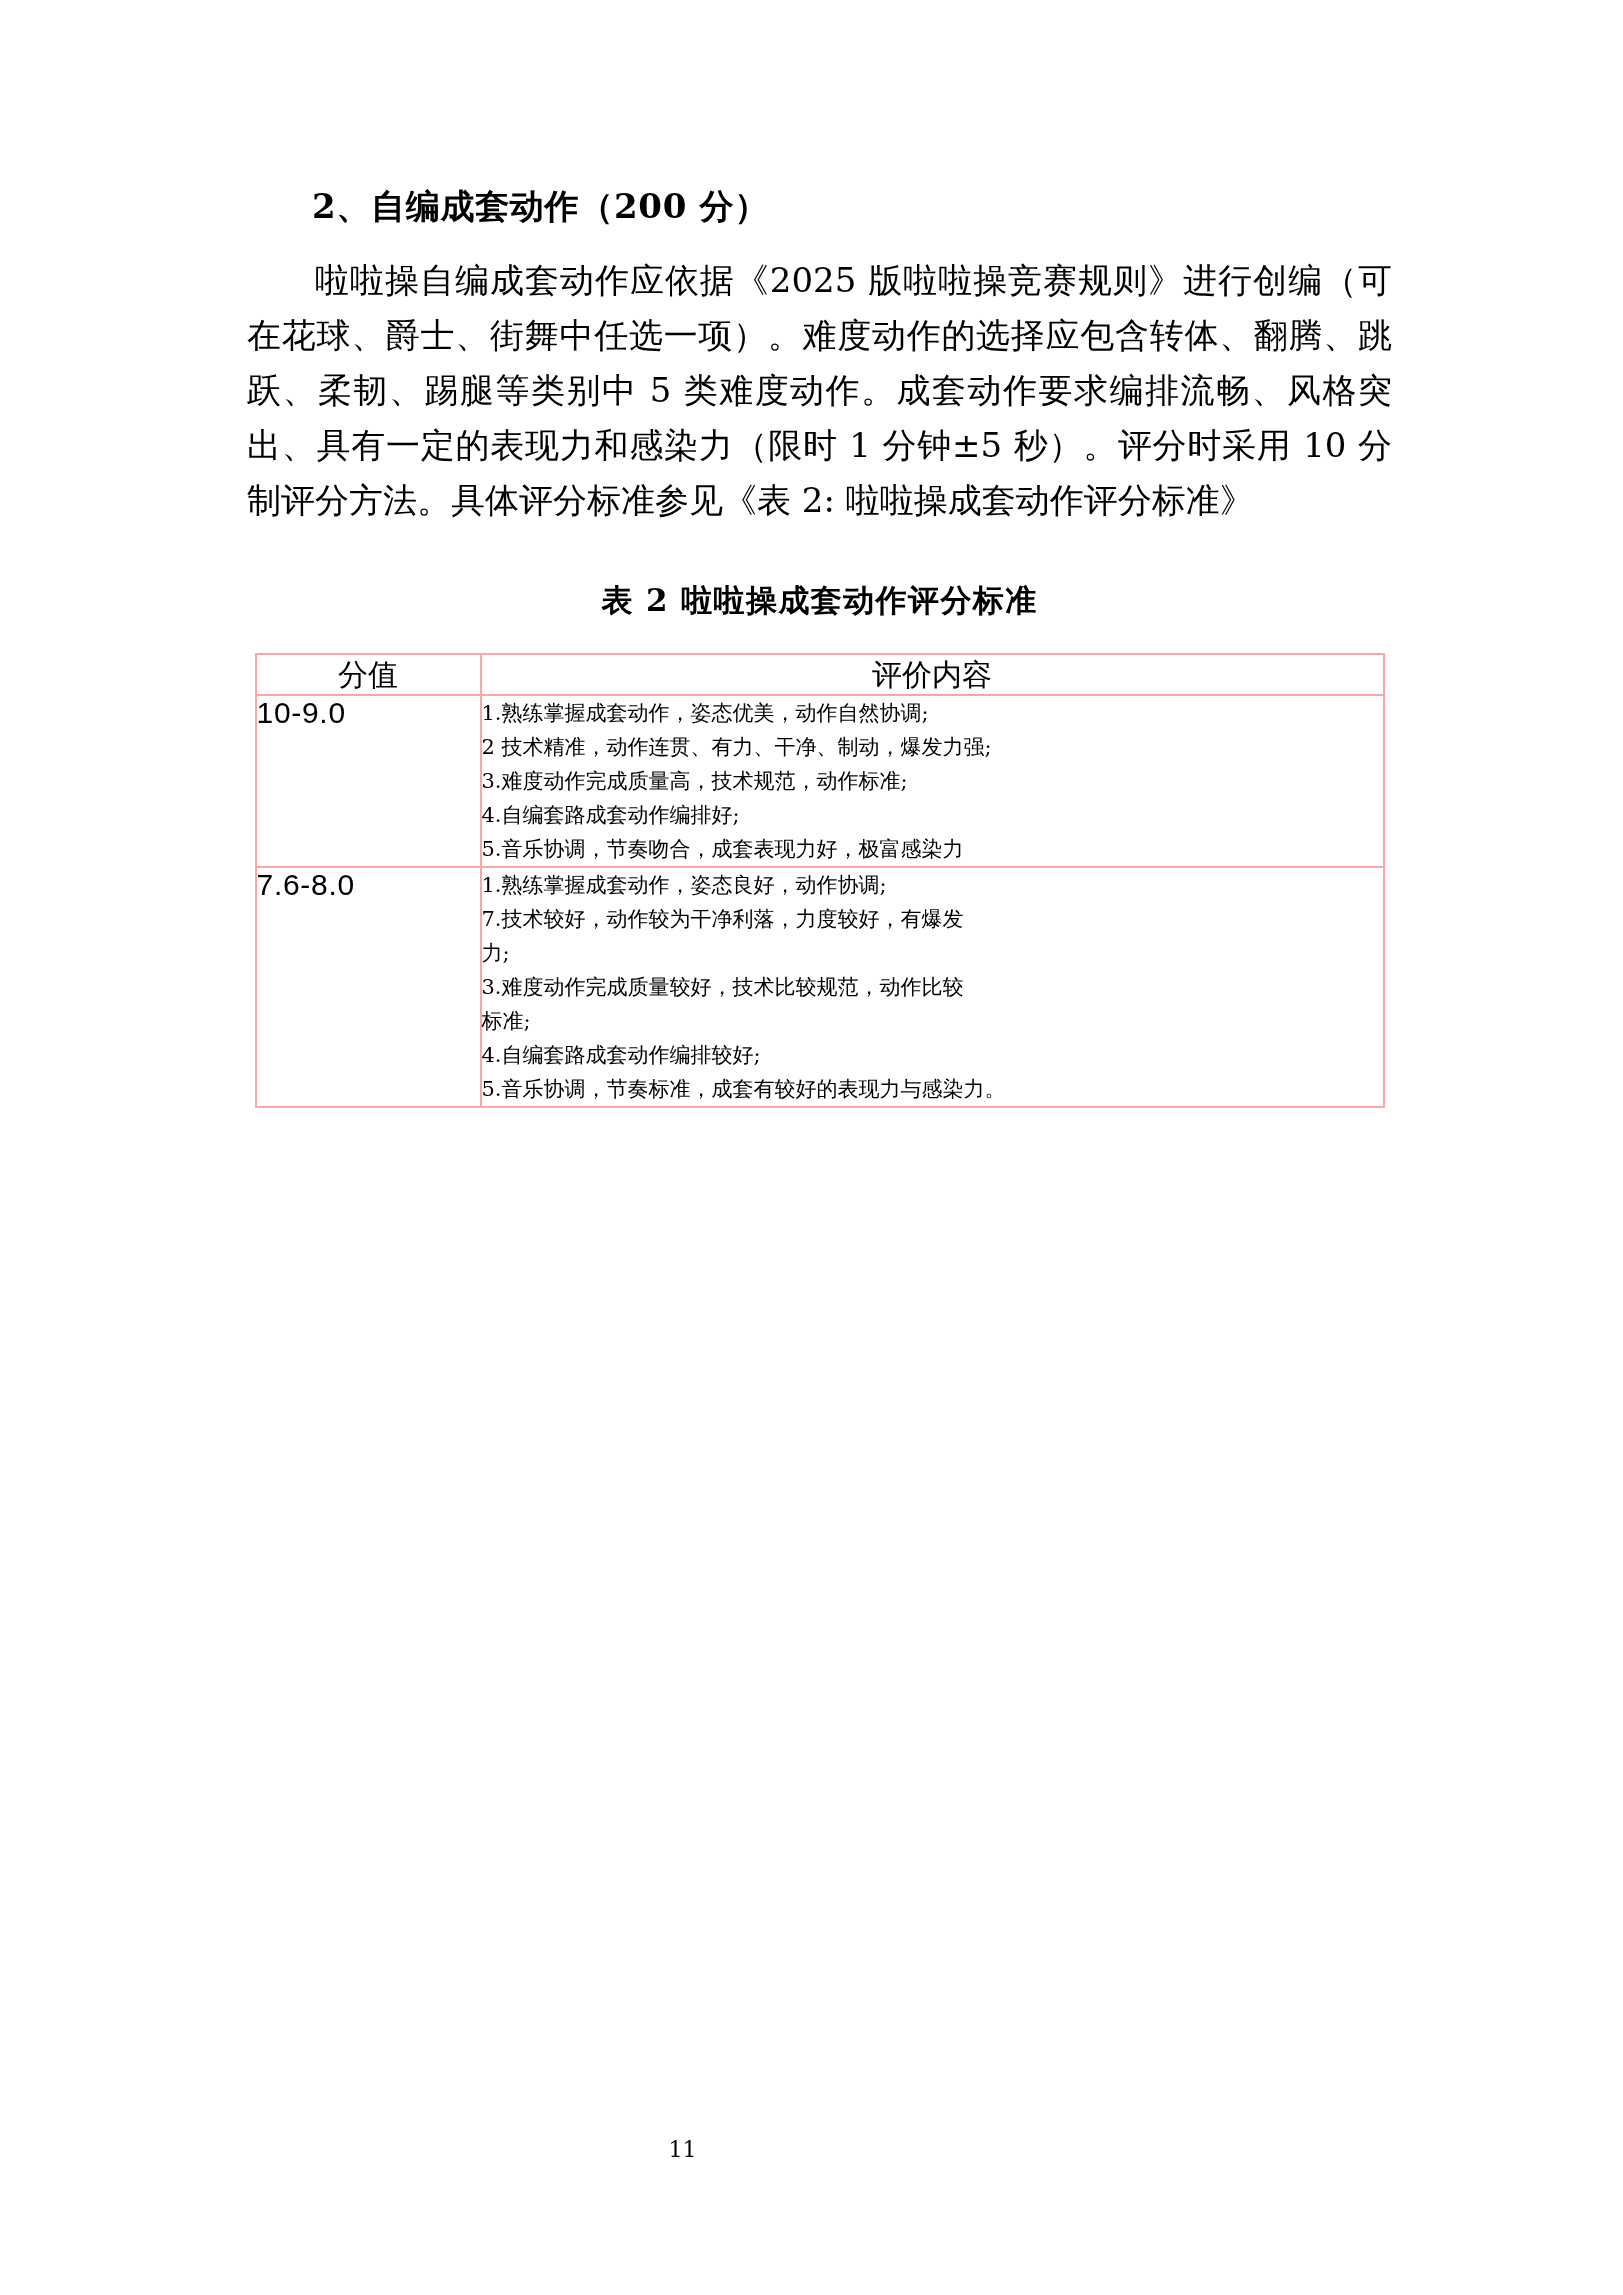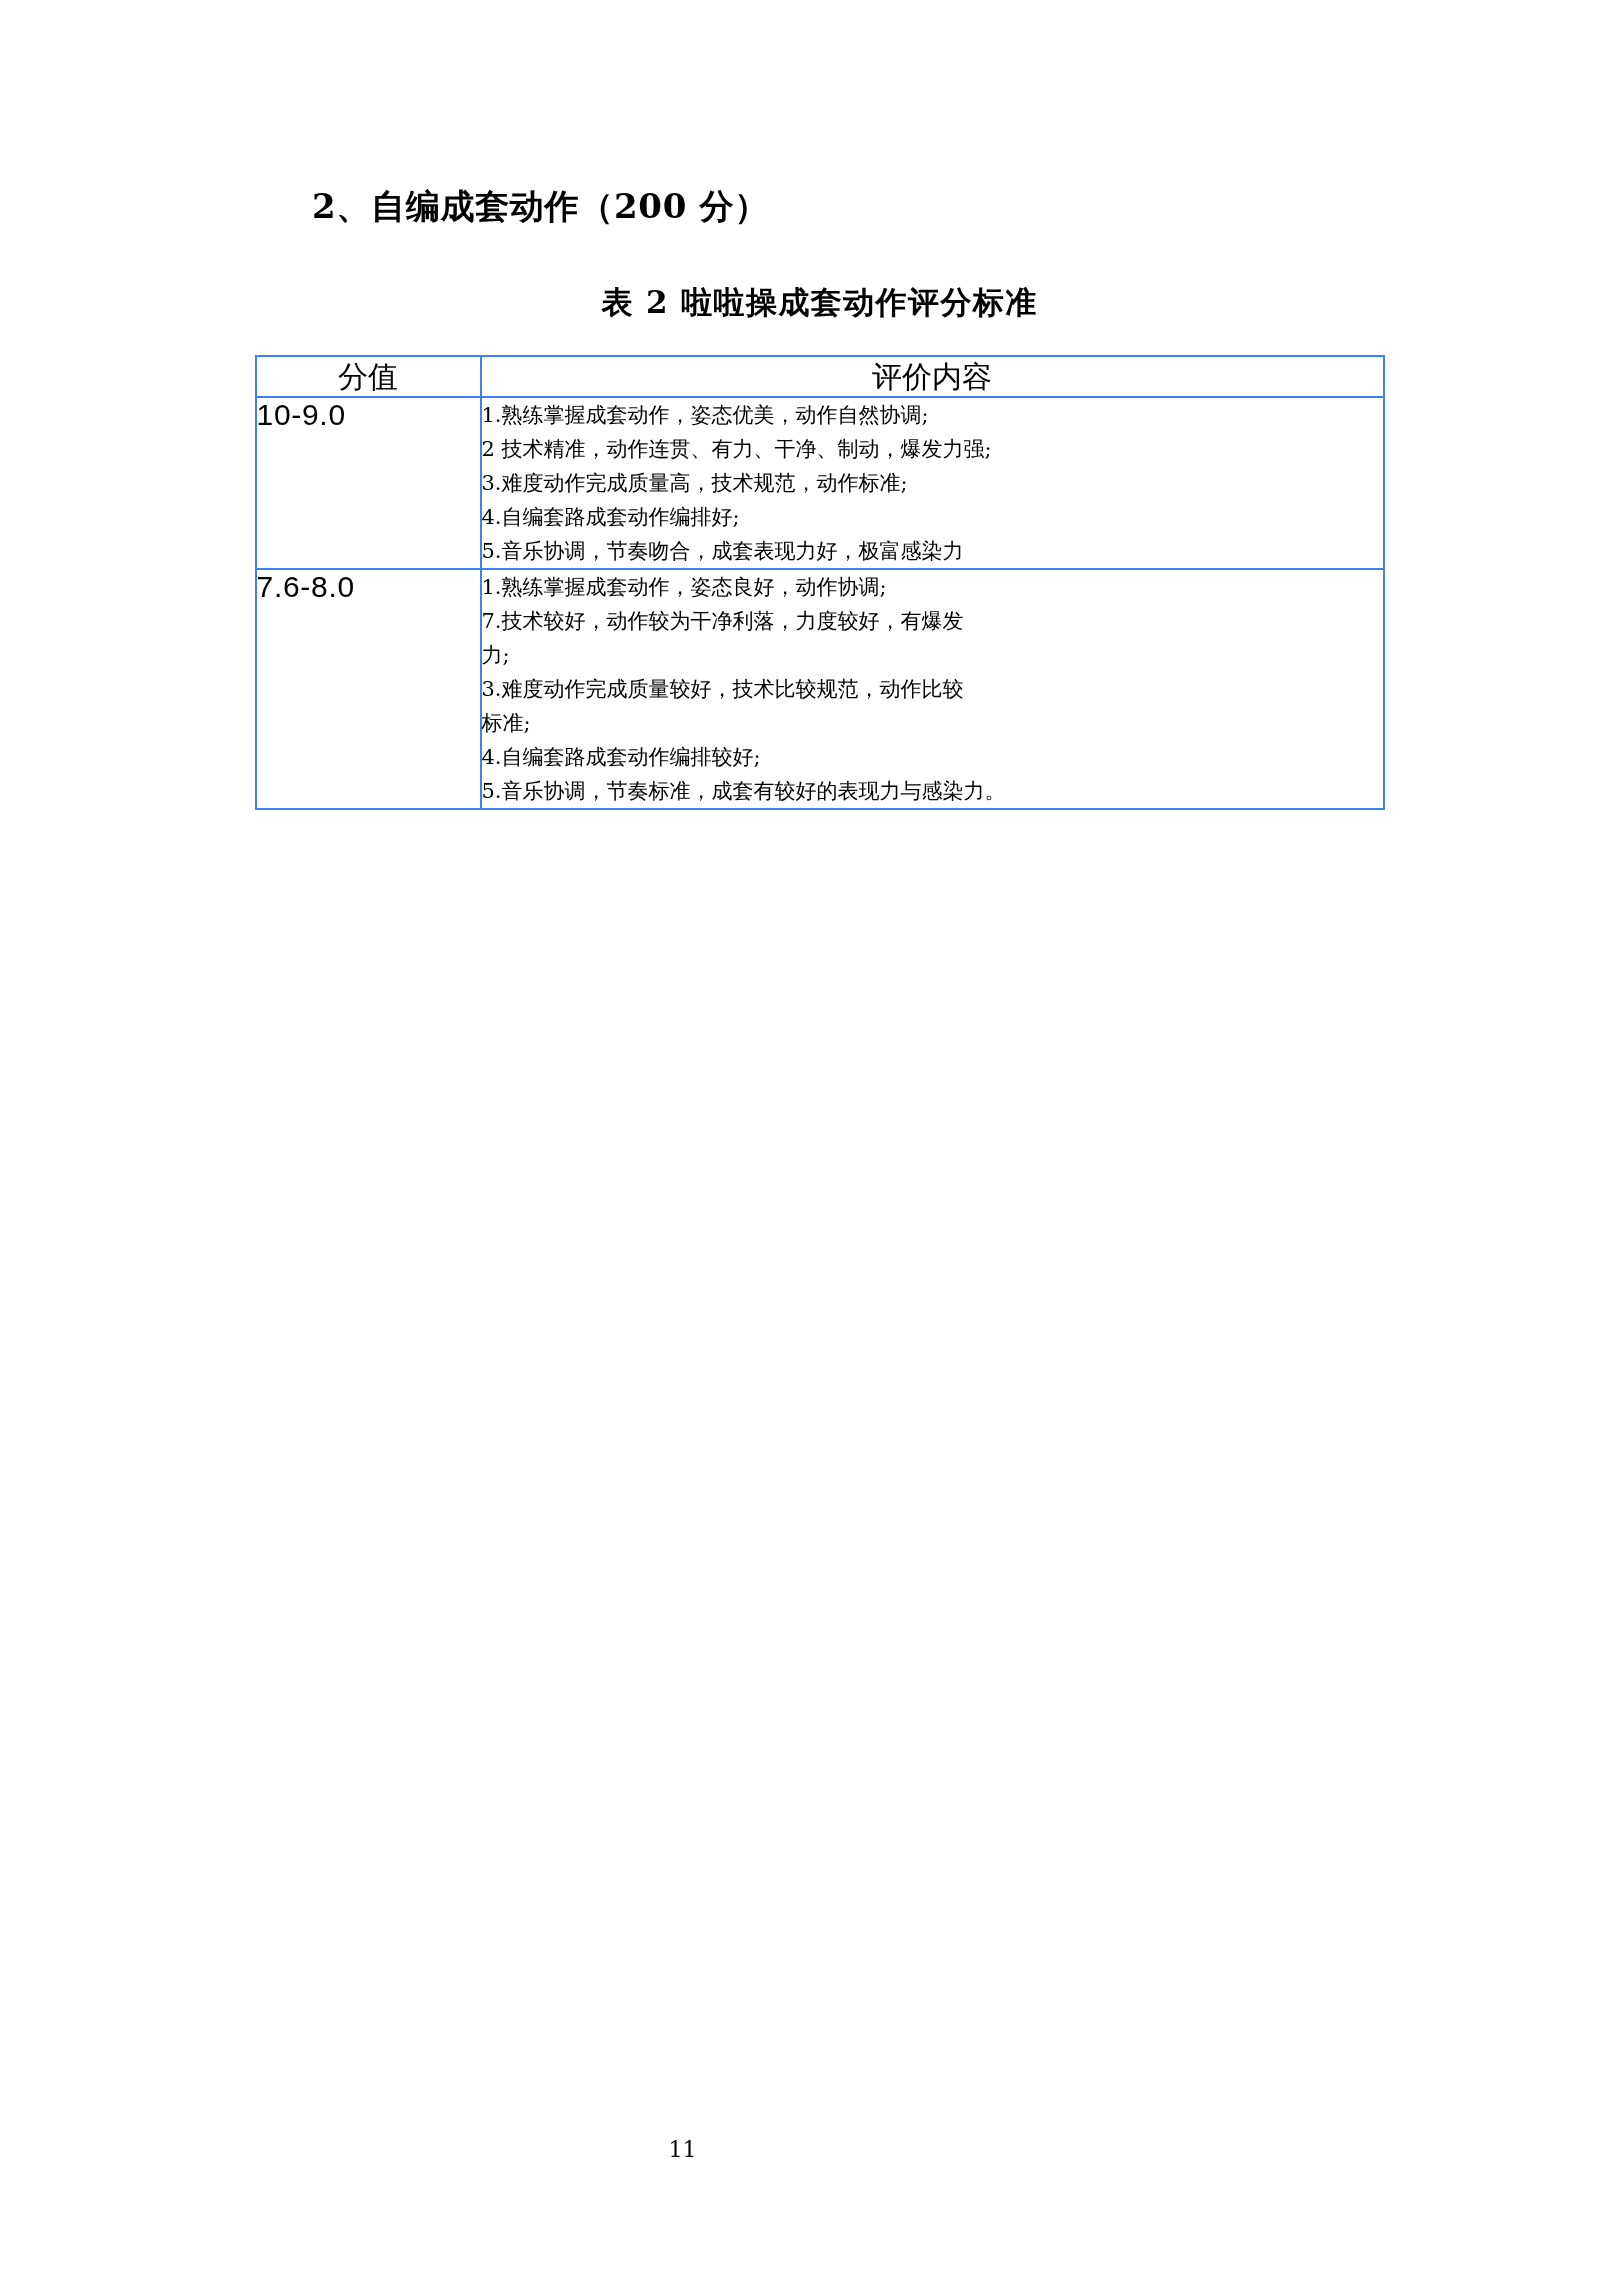--- a/index.html
+++ b/index.html
@@ -55,21 +55,21 @@
     margin-bottom: 31px;
     letter-spacing: 1.4px;
   }
   table.score-table {
     border-collapse: collapse;
     width: 1128px;
     margin: 0 auto;
     table-layout: fixed;
   }
   table.score-table td, table.score-table th {
-    border: 2px solid #3b82f6;
+    border: 2px solid #fca5a5;
     padding: 0;
     vertical-align: top;
   }
   .col-score { width: 225px; }
   .col-content { width: 903px; }
 
   .th-cell {
     text-align: center;
     font-size: 30px;
     font-weight: normal;
@@ -104,20 +104,21 @@
 </style>
 </head>
 <body>
 
 <div class="page">
 
   <div class="content">
 
     <div class="heading">2、自编成套动作（200 分）</div>
 
+    <p class="body-para">啦啦操自编成套动作应依据《2025 版啦啦操竞赛规则》进行创编（可在花球、爵士、街舞中任选一项）。难度动作的选择应包含转体、翻腾、跳跃、柔韧、踢腿等类别中 5 类难度动作。成套动作要求编排流畅、风格突出、具有一定的表现力和感染力（限时 1 分钟±5 秒）。评分时采用 10 分制评分方法。具体评分标准参见《表 2: 啦啦操成套动作评分标准》</p>
 
     <div class="table-caption">表 2  啦啦操成套动作评分标准</div>
 
     <table class="score-table">
       <colgroup>
         <col class="col-score">
         <col class="col-content">
       </colgroup>
       <thead>
         <tr>

